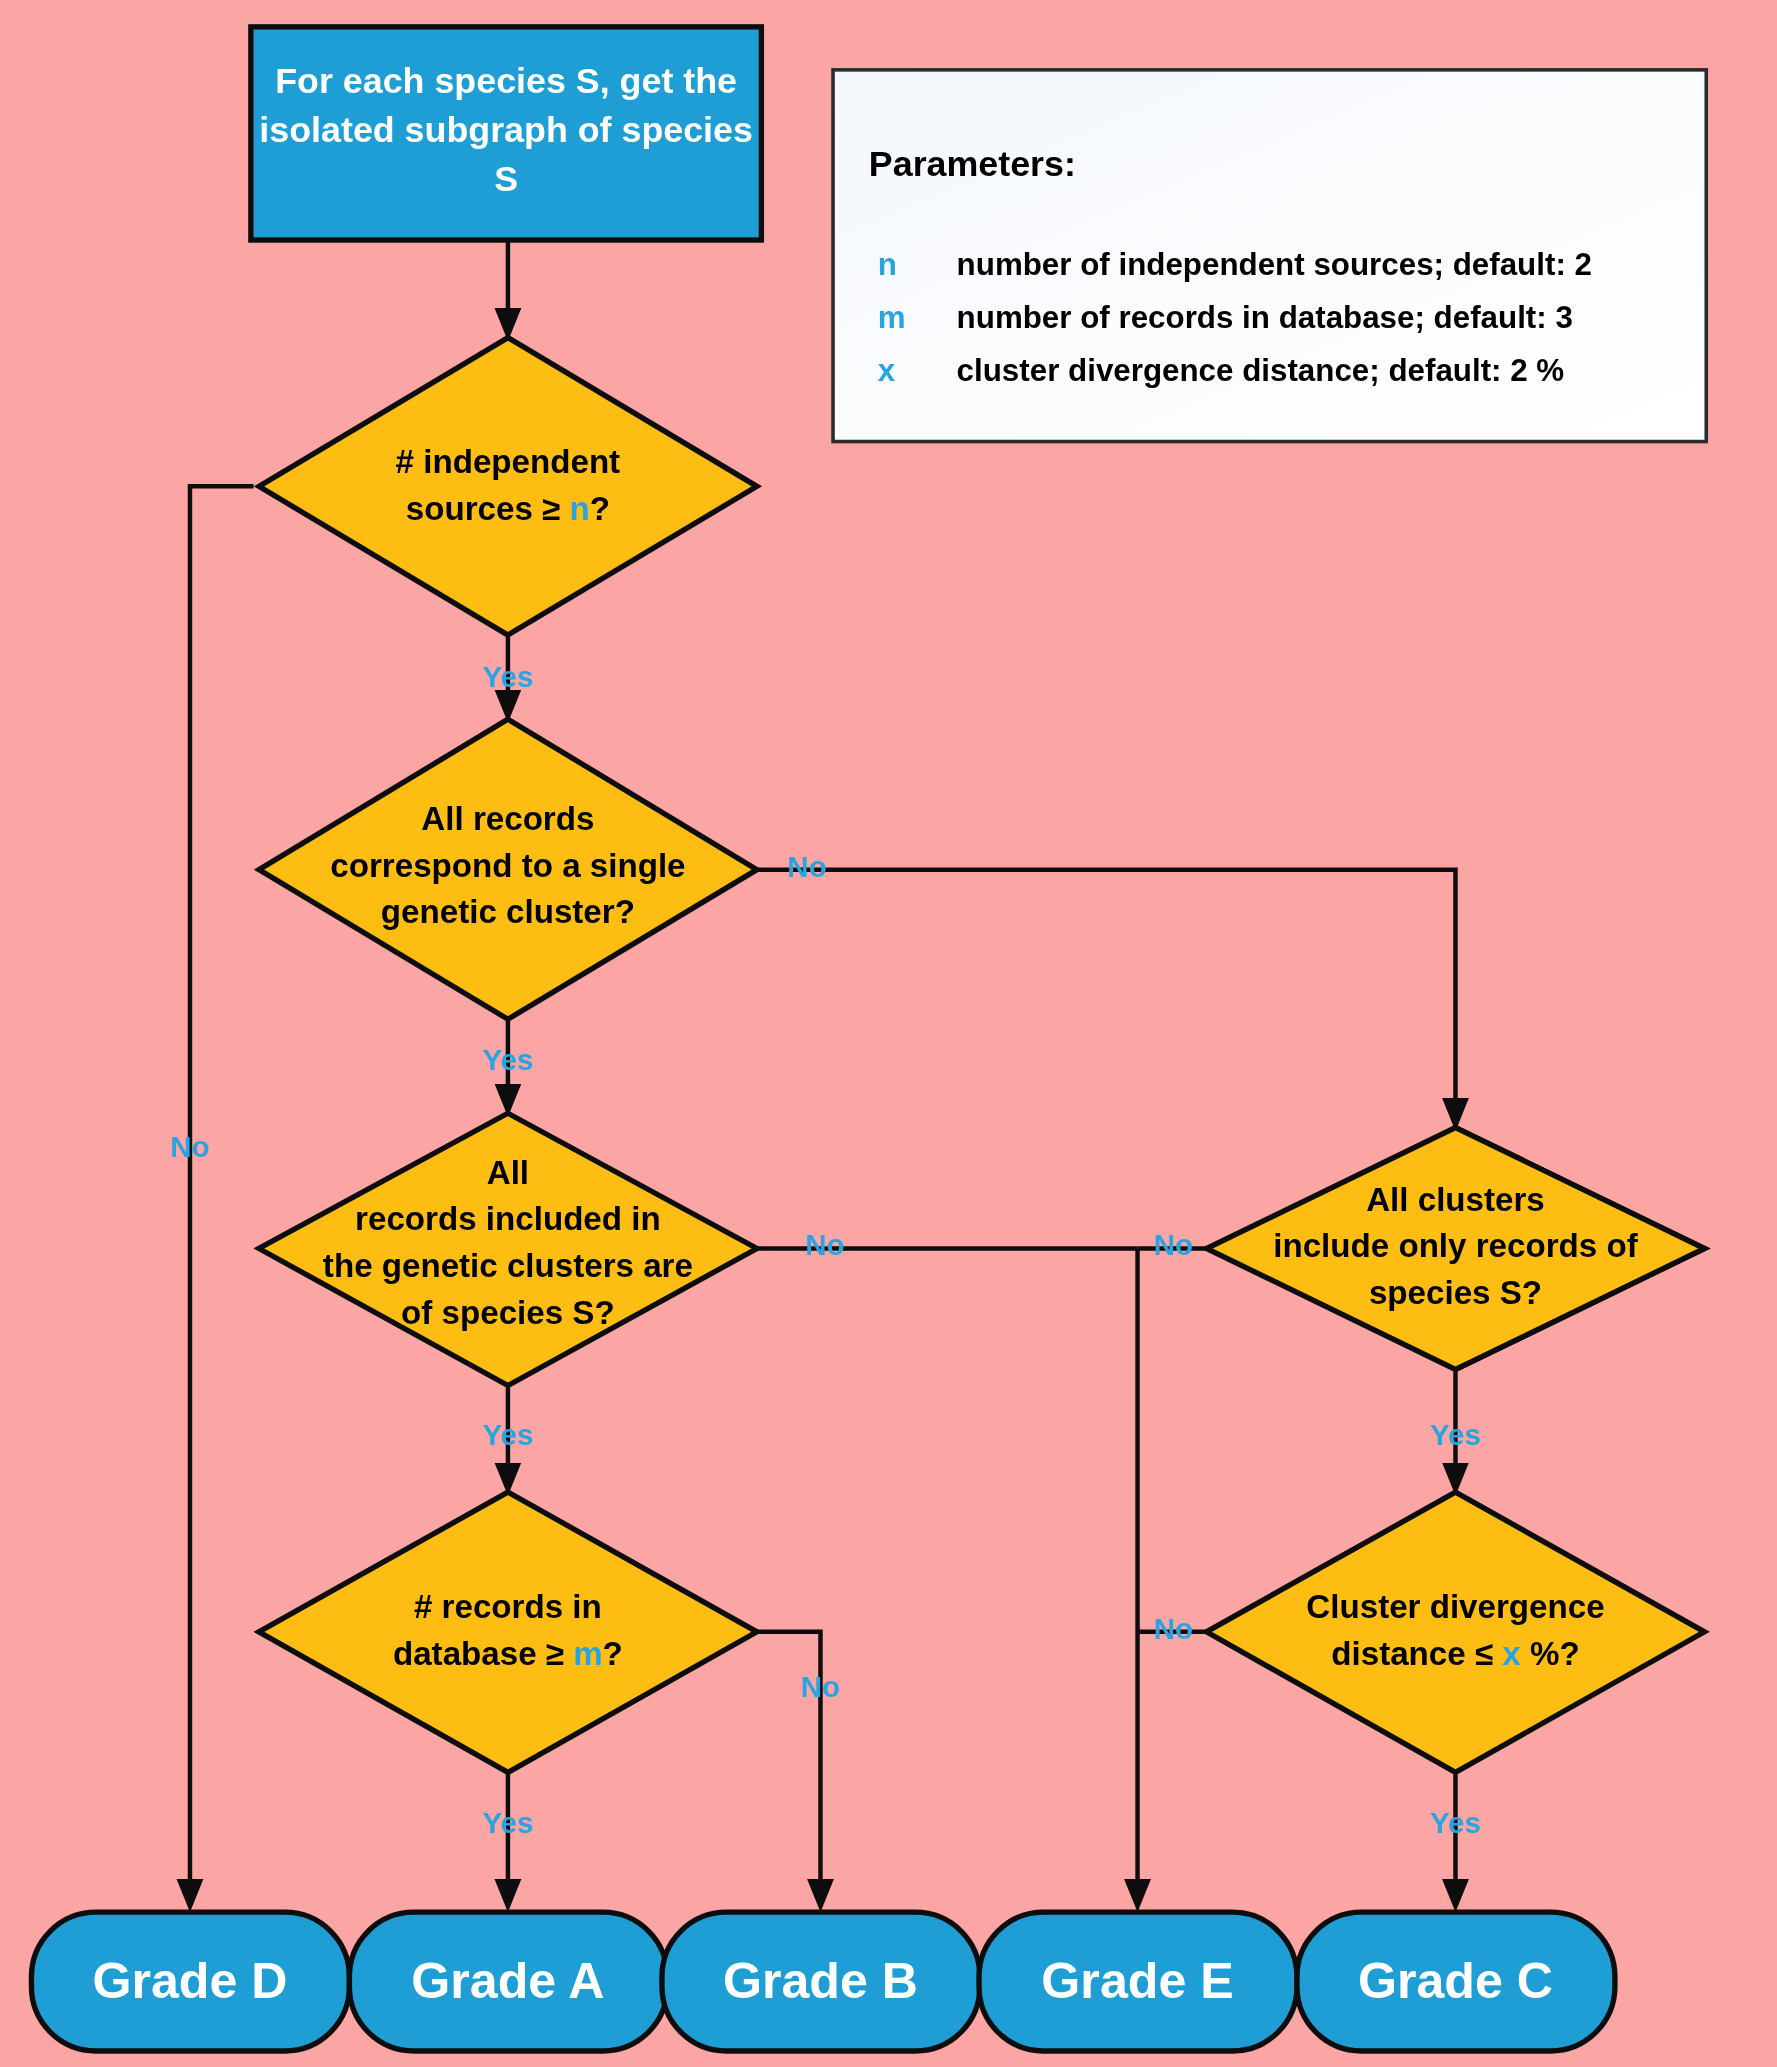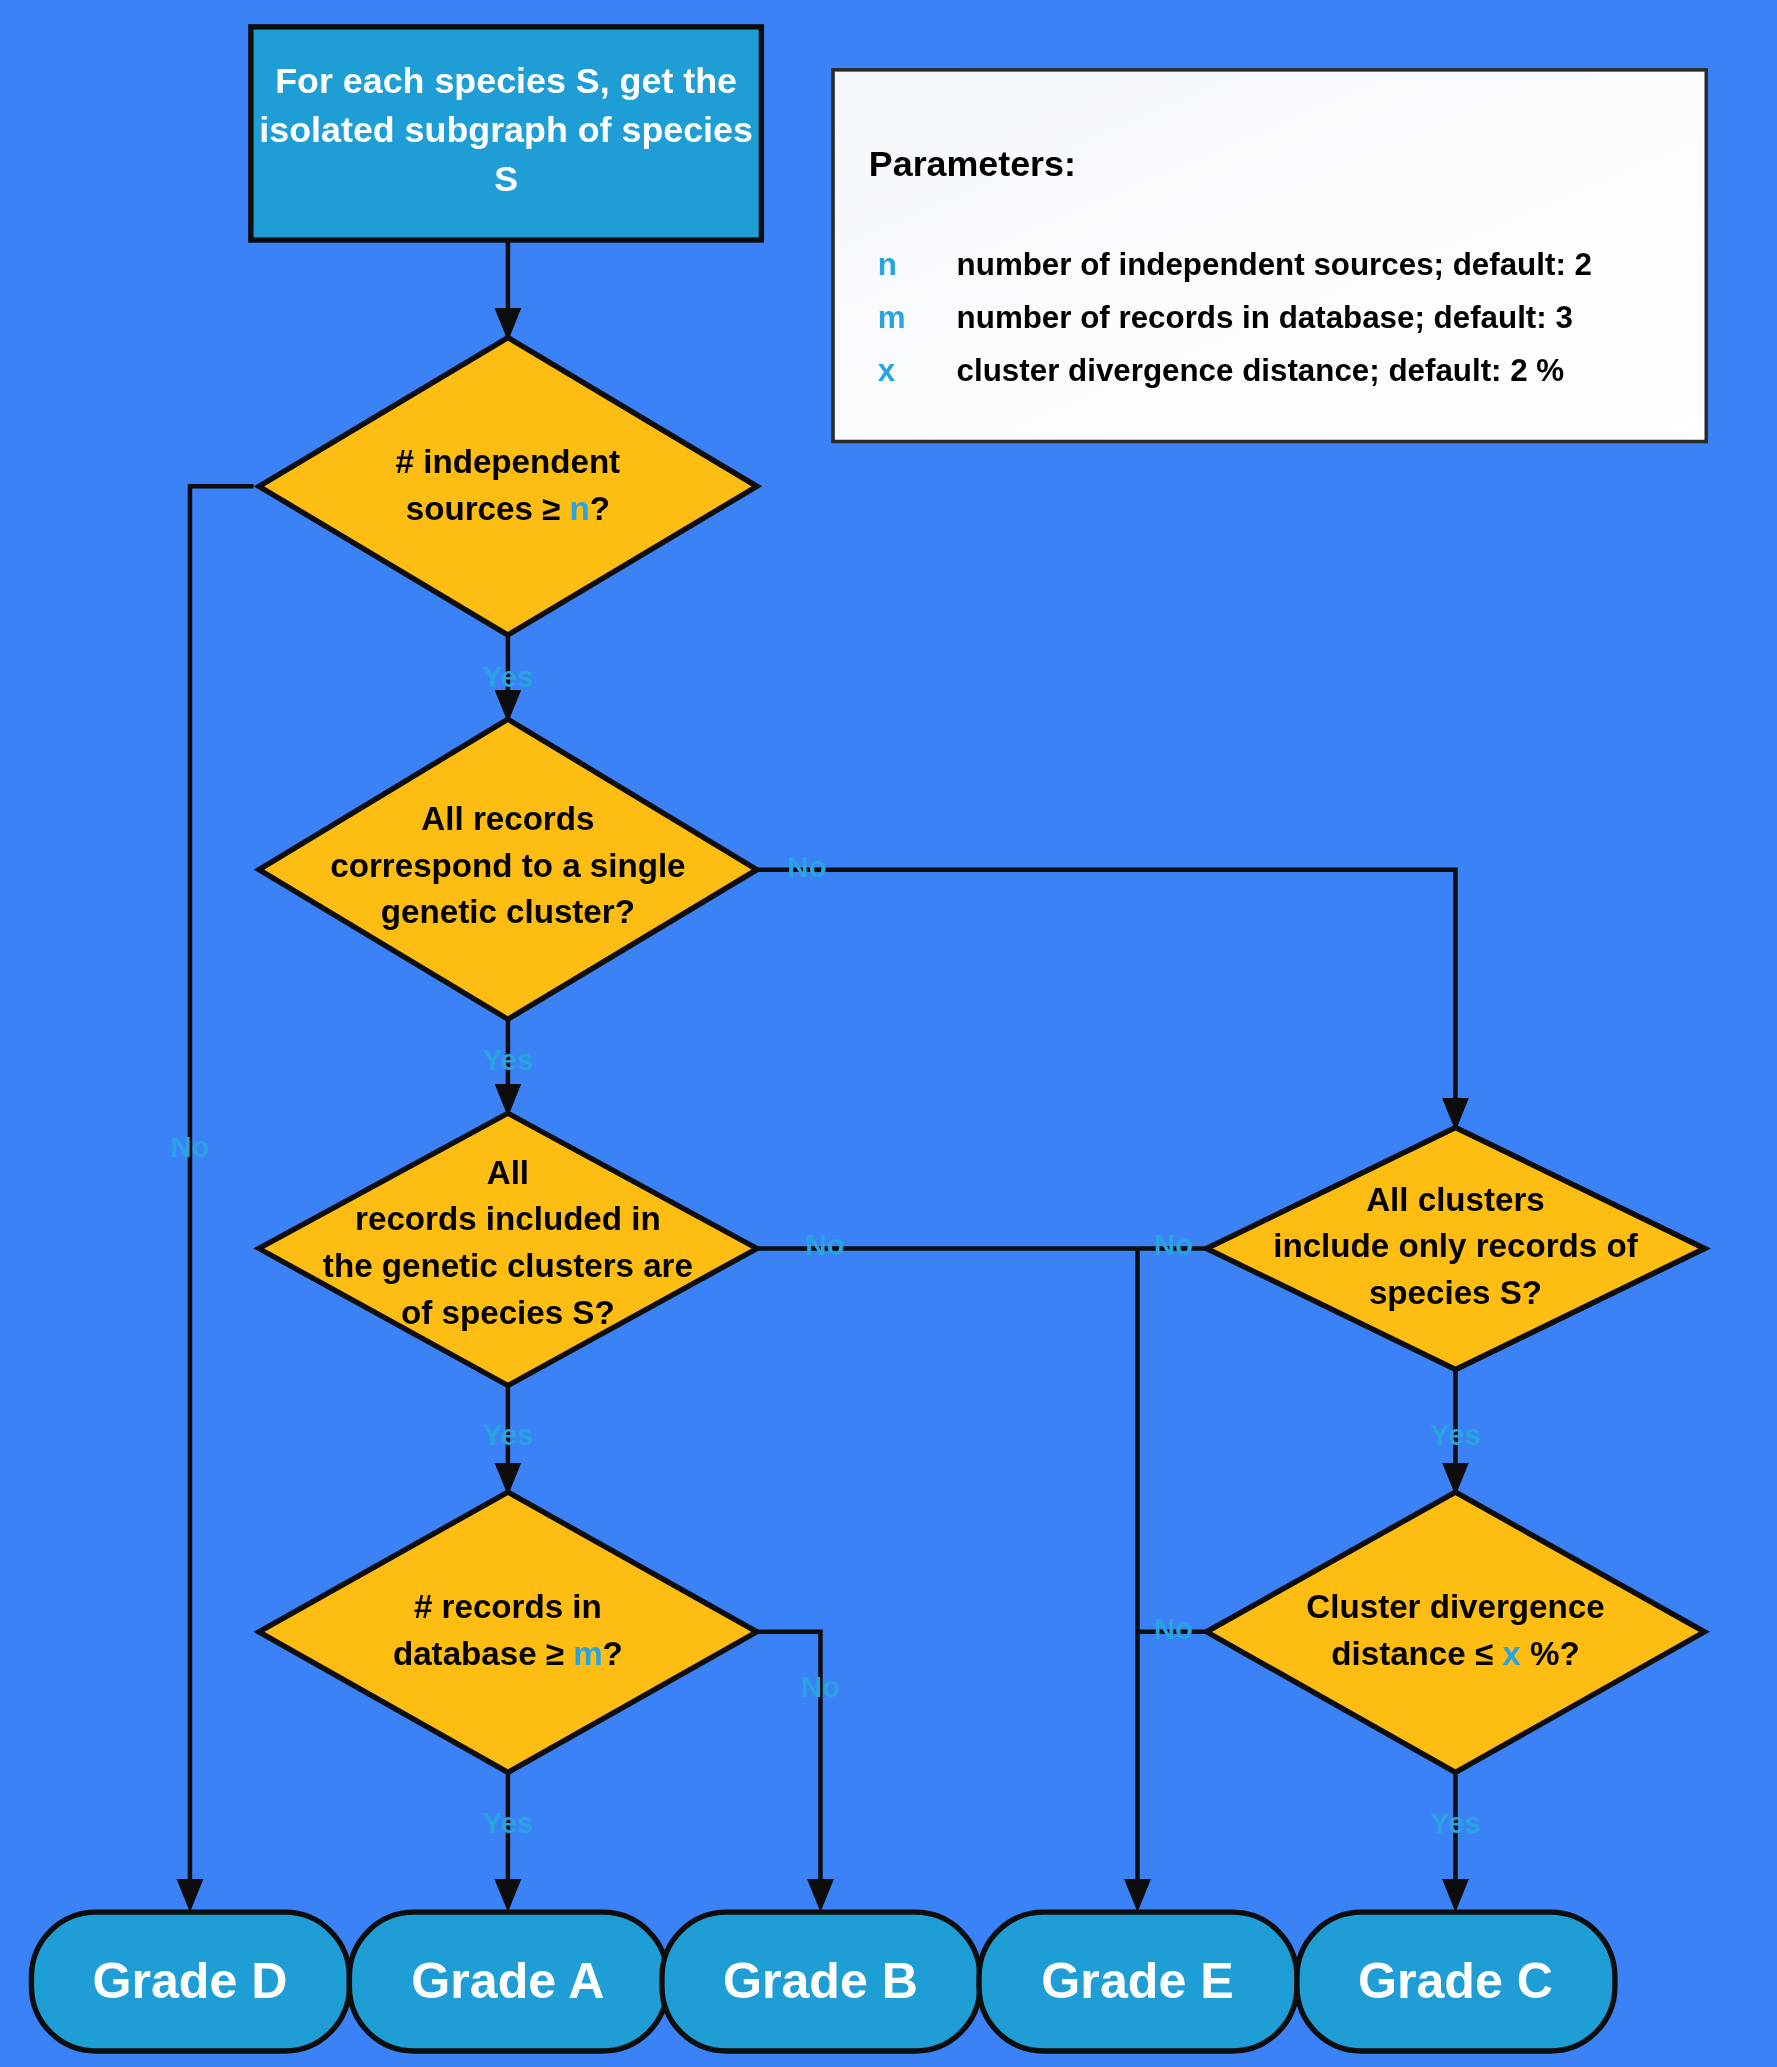--- a/index.html
+++ b/index.html
@@ -4,21 +4,21 @@
 <style>
   html, body {
     margin: 0;
     padding: 0;
     background: #ffffff;
   }
   #root {
     position: relative;
     width: 1778px;
     height: 2068px;
-    background: #3b82f6;
+    background: #fca5a5;
     font-family: "Liberation Sans", sans-serif;
   }
   svg.flow {
     display: block;
     width: 1778px;
     height: 2068px;
   }
   .node-text {
     font-family: "Liberation Sans", sans-serif;
     font-weight: bold;

